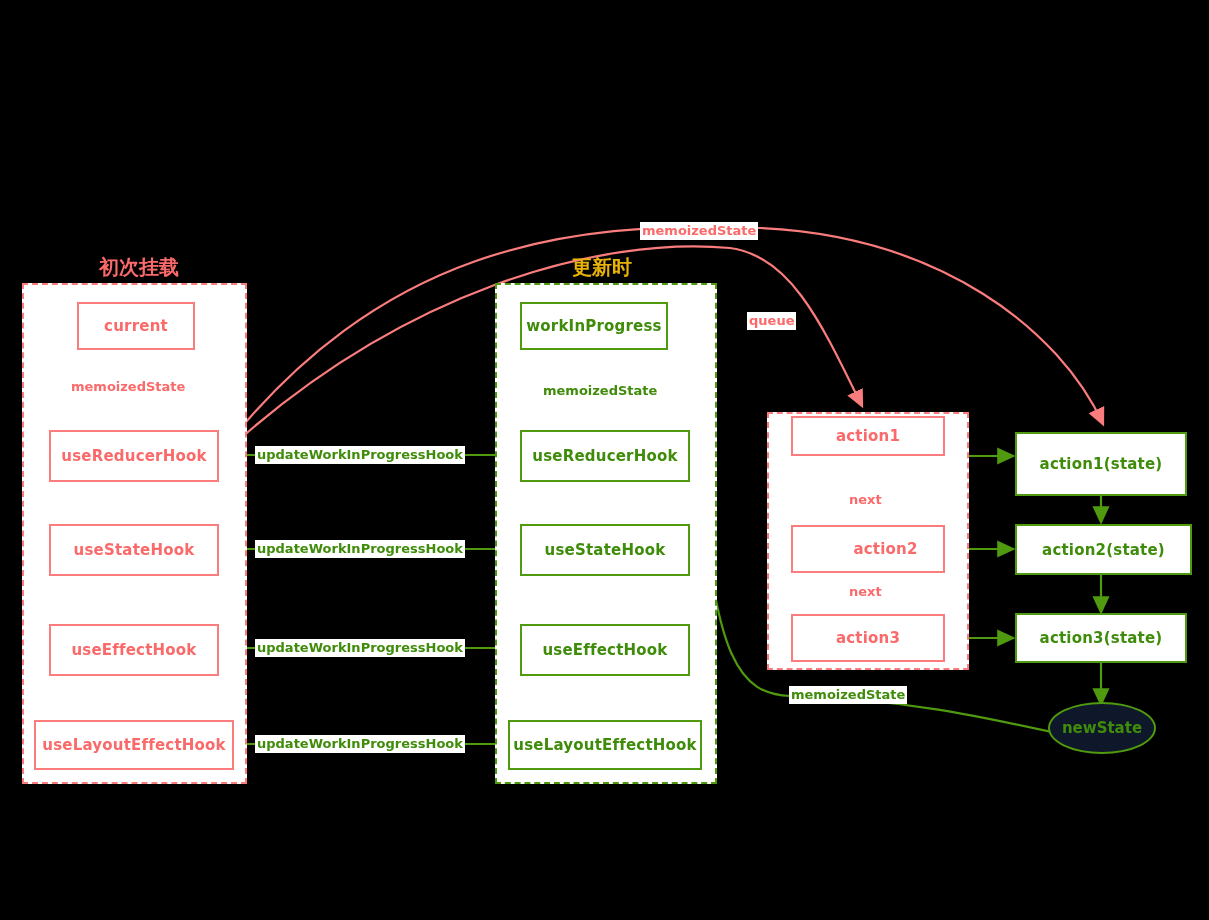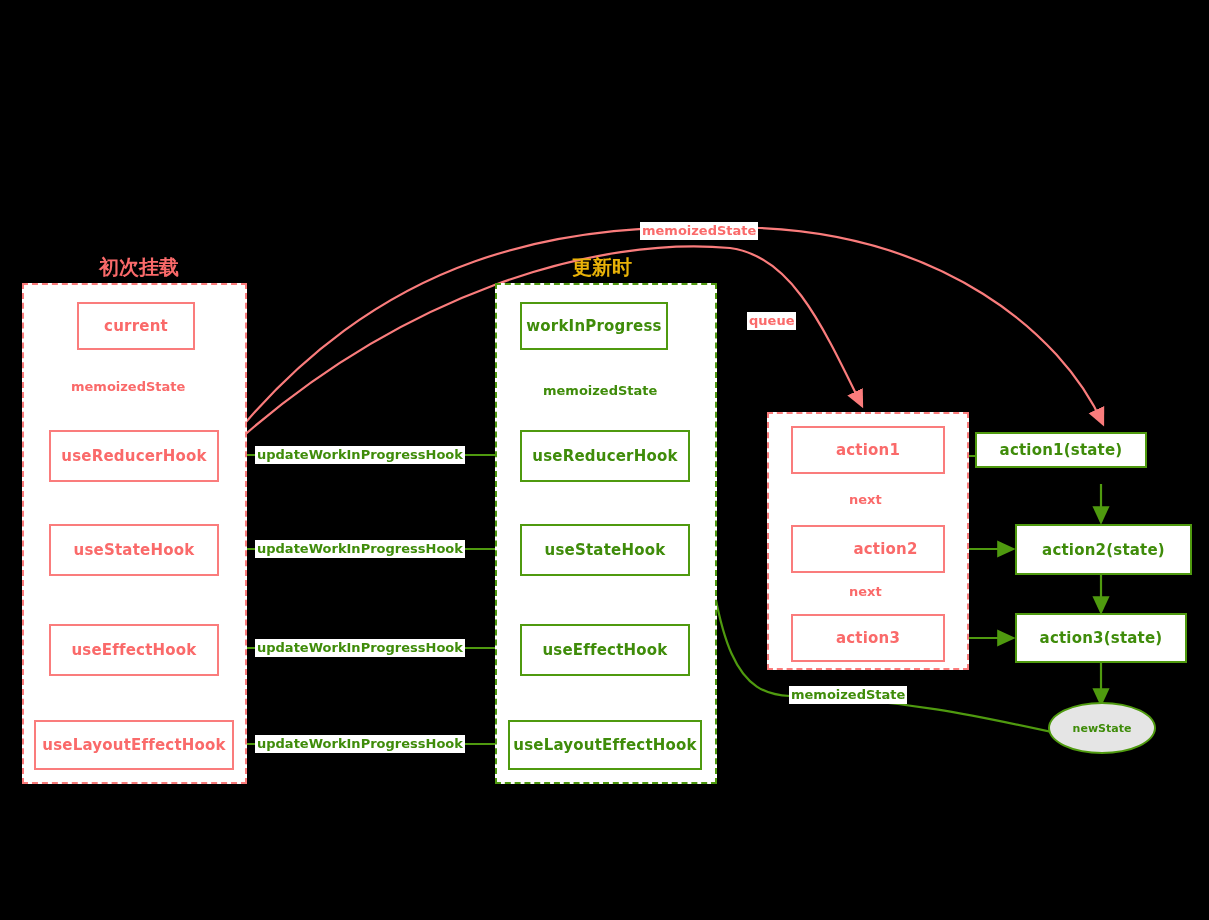--- a/index.html
+++ b/index.html
@@ -44,29 +44,29 @@
     font-size: 15px;
     letter-spacing: .2px;
     white-space: nowrap;
   }
   .node.red   { border: 2px solid #fa7c7c; color: #fa6a6a; }
   .node.green { border: 2px solid #4f9a0f; color: #3f8c0a; }
 
   .ellipse {
     position: absolute;
     box-sizing: border-box;
-    background: #e5e5e5;
+    background: #0f172a;
     border: 2px solid #4f9a0f;
     border-radius: 50%;
     display: flex;
     align-items: center;
     justify-content: center;
     color: #3f8c0a;
     font-weight: bold;
-    font-size: 11px;
+    font-size: 15px;
     white-space: nowrap;
   }
 
   
   .lbl {
     position: absolute;
     background: #ffffff;
     font-weight: bold;
     font-size: 13px;
     white-space: nowrap;
@@ -163,24 +163,24 @@
   <div class="lbl green" style="left:255px; top:540px;">updateWorkInProgressHook</div>
   <div class="lbl green" style="left:255px; top:639px;">updateWorkInProgressHook</div>
   <div class="lbl green" style="left:255px; top:735px;">updateWorkInProgressHook</div>
 
   <div class="lbl red" style="left:640px; top:222px;">memoizedState</div>
   <div class="lbl red" style="left:747px; top:312px;">queue</div>
   <div class="lbl green" style="left:789px; top:686px;">memoizedState</div>
 
   <div class="group red" style="left:767px; top:412px; width:202px; height:258px;"></div>
 
-  <div class="node red" style="left:791px; top:426px; width:154px; height:48px;">action1</div>
+  <div class="node red" style="left:791px; top:416px; width:154px; height:40px;">action1</div>
   <div class="lbl red" style="left:847px; top:491px;">next</div>
   <div class="node red" style="left:791px; top:525px; width:154px; height:48px;padding-left:35px;">action2</div>
   <div class="lbl red" style="left:847px; top:583px;">next</div>
   <div class="node red" style="left:791px; top:614px; width:154px; height:48px;">action3</div>
 
-  <div class="node green" style="left:975px; top:432px; width:172px; height:36px;">action1(state)</div>
+  <div class="node green" style="left:1015px; top:432px; width:172px; height:64px;">action1(state)</div>
   <div class="node green" style="left:1015px; top:524px; width:177px; height:51px;">action2(state)</div>
   <div class="node green" style="left:1015px; top:613px; width:172px; height:50px;">action3(state)</div>
   <div class="ellipse" style="left:1048px; top:702px; width:108px; height:52px;">newState</div>
 
 </div>
 
 </body></html>

